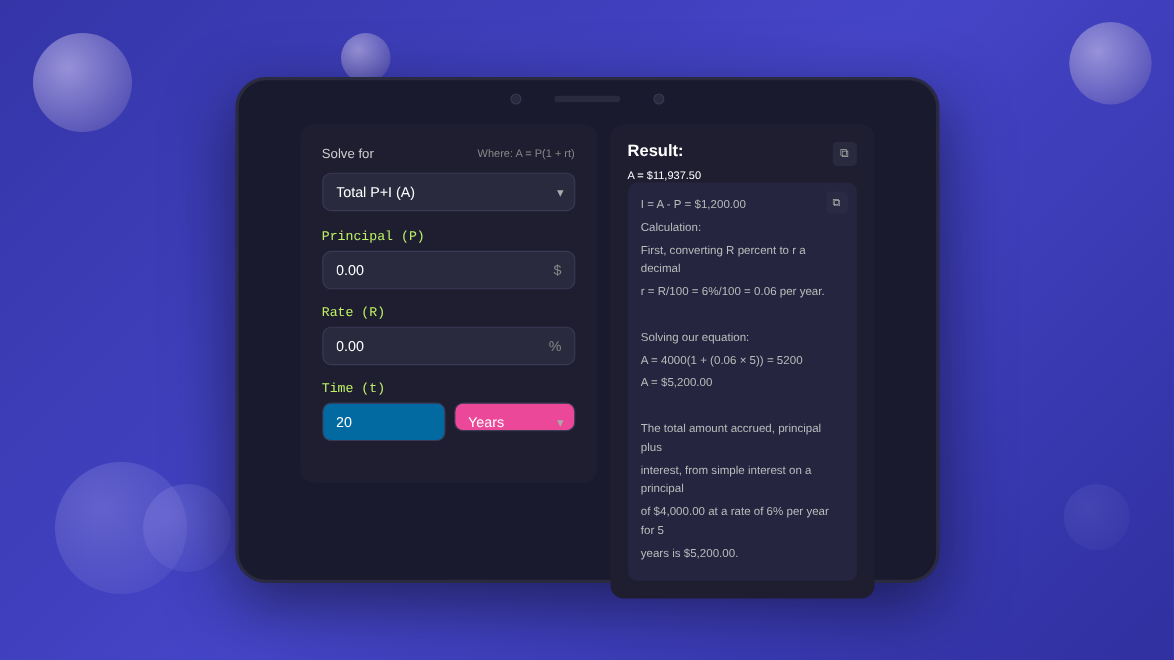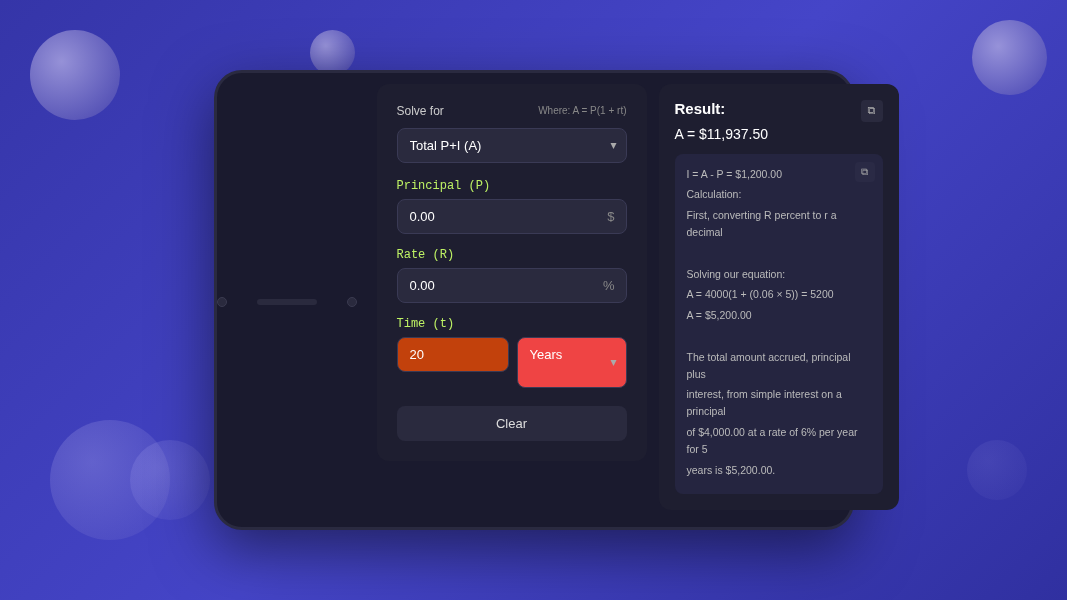--- a/index.html
+++ b/index.html
@@ -42,21 +42,21 @@
       top: 50%;
       transform: translate(-50%, -50%);
       width: 640px;
       height: 460px;
       background: #1a1a2e;
       border-radius: 28px;
       border: 3px solid #2a2a40;
       z-index: 2;
       box-shadow: 0 20px 60px rgba(0,0,0,0.5);
       display: flex;
-      flex-direction: row;
+      flex-direction: column;
       align-items: center;
     }
 
     
     .tablet-top {
       width: 100%;
       display: flex;
       justify-content: center;
       align-items: center;
       padding: 12px 0 8px;
@@ -182,40 +182,40 @@
       gap: 8px;
     }
 
     .time-input-wrapper {
       flex: 1;
       position: relative;
     }
 
     .time-input-wrapper input {
       width: 100%;
-      background: #c2410c;
+      background: #0369a1;
       border: 1px solid #3a3a55;
       border-radius: 8px;
       color: #fff;
       padding: 9px 12px;
       font-size: 13px;
     }
 
     .time-select-wrapper {
       position: relative;
       width: 110px;
     }
 
     .time-select-wrapper select {
       width: 100%;
-      background: #ef4444;
+      background: #ec4899;
       border: 1px solid #3a3a55;
       border-radius: 8px;
       color: #fff;
-      padding: 9px 28px 25px 12px;
+      padding: 9px 28px 0 12px;
       font-size: 13px;
       appearance: none;
       cursor: pointer;
     }
 
     .btn-row {
       display: flex;
       gap: 10px;
       margin-top: 18px;
     }
@@ -273,23 +273,23 @@
       border-radius: 4px;
       display: flex;
       align-items: center;
       justify-content: center;
       cursor: pointer;
       font-size: 11px;
       color: #aaa;
     }
 
     .result-value {
-      font-size: 14px;
-      color: #fff;
-      margin-bottom: 12px;
+      font-size: 10px;
+      color: #fff;
+      margin-bottom: 0;
     }
 
     .result-details {
       background: #252540;
       border-radius: 8px;
       padding: 12px;
       position: relative;
     }
 
     .result-details-copy {
@@ -383,37 +383,37 @@
               <option>Years</option>
               <option>Months</option>
               <option>Days</option>
             </select>
             <span class="select-arrow">▾</span>
           </div>
         </div>
       </div>
 
       <div class="btn-row">
-        <button class="btn-clear">Clear</button>
       </div>
     </div>
 
     <div class="result-panel">
       <div class="result-header">
         <span class="result-title">Result:</span>
         <div class="copy-icon">⧉</div>
       </div>
       <div class="result-value">A = $11,937.50</div>
 
       <div class="result-details">
         <div class="result-details-copy">⧉</div>
         <div class="result-text">
           <p>I = A - P = $1,200.00</p>
           <p>Calculation:</p>
           <p>First, converting R percent to r a decimal</p>
+          <p>r = R/100 = 6%/100 = 0.06 per year.</p>
           <p>&nbsp;</p>
           <p>Solving our equation:</p>
           <p>A = 4000(1 + (0.06 × 5)) = 5200</p>
           <p>A = $5,200.00</p>
           <p>&nbsp;</p>
           <p>The total amount accrued, principal plus</p>
           <p>interest, from simple interest on a principal</p>
           <p>of $4,000.00 at a rate of 6% per year for 5</p>
           <p>years is $5,200.00.</p>
         </div>

